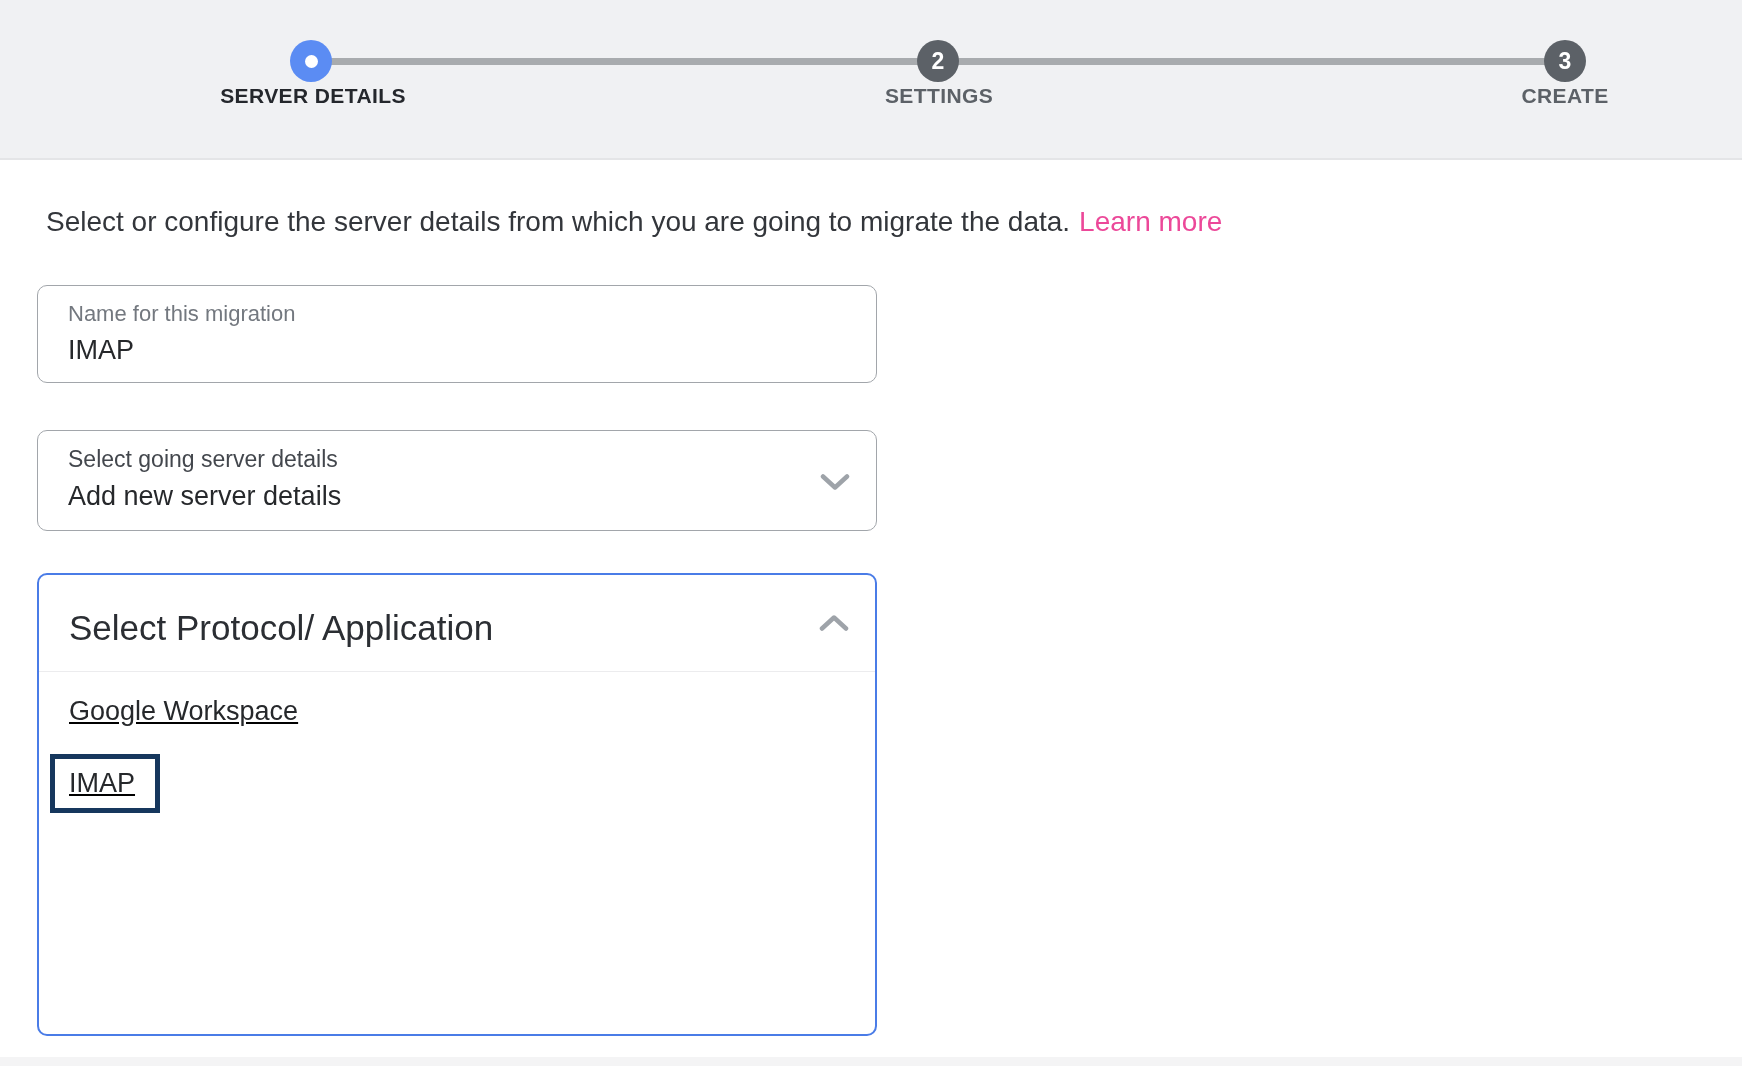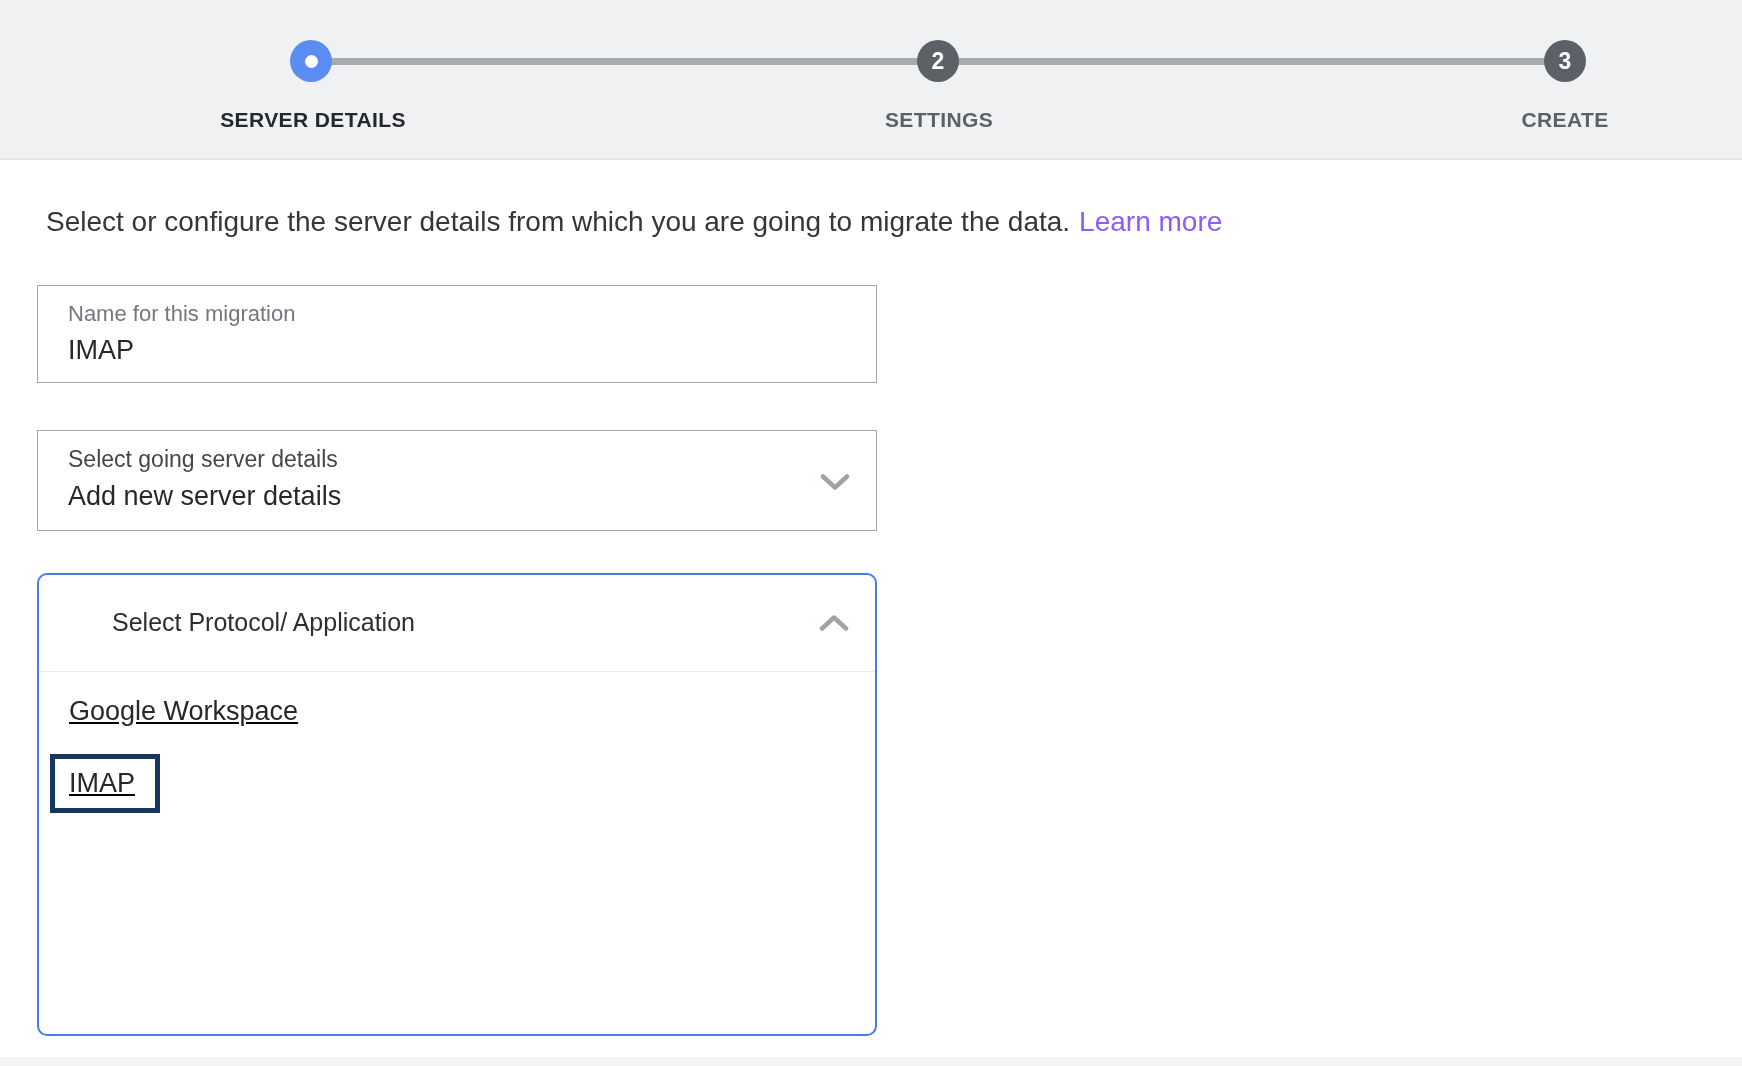--- a/index.html
+++ b/index.html
@@ -7,41 +7,41 @@
   .page{position:relative;width:1742px;height:1066px;background:#ffffff;overflow:hidden;}
 
   
   .stepper{position:absolute;left:0;top:0;width:1742px;height:160px;background:#f0f1f3;border-bottom:2px solid #e4e5e7;box-sizing:border-box;}
   .track{position:absolute;left:311px;top:58px;width:1254px;height:7px;background:#a8abae;border-radius:4px;}
   .step-circle{position:absolute;top:40px;width:42px;height:42px;border-radius:50%;display:flex;align-items:center;justify-content:center;cursor:pointer;}
   .step-circle.active{background:#5b8cf3;}
   .step-circle.upcoming{background:#5c6167;color:#ffffff;font-size:23px;font-weight:bold;}
   .step-dot{width:13px;height:13px;border-radius:50%;background:#ffffff;}
   .c1{left:290px;} .c2{left:917px;} .c3{left:1544px;}
-  .step-label{position:absolute;top:108px;transform:translateX(-50%);font-size:21px;font-weight:bold;letter-spacing:.4px;color:#5c6167;white-space:nowrap;}
+  .step-label{position:absolute;top:84px;transform:translateX(-50%);font-size:21px;font-weight:bold;letter-spacing:.4px;color:#5c6167;white-space:nowrap;}
   .step-label.active{color:#24272c;}
   .l1{left:313px;} .l2{left:939px;} .l3{left:1565px;}
 
   
   .description{position:absolute;left:46px;top:206px;font-size:28px;color:#33363b;white-space:nowrap;}
-  .learn-more{color:#8b5cf6;margin-left:9px;cursor:pointer;}
+  .learn-more{color:#ec4899;margin-left:9px;cursor:pointer;}
 
   
-  .fieldbox{position:absolute;left:37px;width:840px;background:#ffffff;border:1.5px solid #a2a6ab;border-radius:0;box-sizing:border-box;}
+  .fieldbox{position:absolute;left:37px;width:840px;background:#ffffff;border:1.5px solid #a2a6ab;border-radius:10px;box-sizing:border-box;}
   .box-name{top:285px;height:98px;padding:13px 0 0 30px;cursor:text;}
   .box-saved{top:430px;height:101px;padding:13px 0 0 30px;cursor:pointer;}
   .field-label{font-size:22px;color:#73787f;line-height:30px;}
   .field-label-dark{font-size:23px;color:#43474d;line-height:31px;}
   .field-value{font-size:27px;color:#26282b;line-height:36px;margin-top:3px;}
   .chev{position:absolute;right:26px;top:42px;width:30px;height:18px;cursor:pointer;}
 
   
   .box-protocol{top:573px;height:463px;border:2.5px solid #4a7ce7;border-radius:10px;padding:0;}
   .dd-header{position:relative;height:96px;cursor:pointer;}
-  .dd-label{position:absolute;left:30px;top:33px;font-size:25px;color:#2b2e33;margin-left:43px;}
+  .dd-label{position:absolute;left:30px;top:33px;font-size:35px;color:#2b2e33;}
   .dd-chev{position:absolute;right:26px;top:39px;width:30px;height:18px;cursor:pointer;}
   .divider{height:1px;background:#ececee;}
   .options{padding-top:3px;text-decoration:underline;}
   .option{height:72px;display:flex;align-items:center;padding-left:30px;font-size:27px;color:#26282b;cursor:pointer;}
   .option.focused{padding-left:11px;}
   .focus-ring{display:inline-block;border:5px solid #16375d;padding:9px 20px 9px 14px;}
 
   .bottom-strip{position:absolute;left:0;top:1057px;width:1742px;height:9px;background:#f4f4f5;}
 </style>
 </head>

